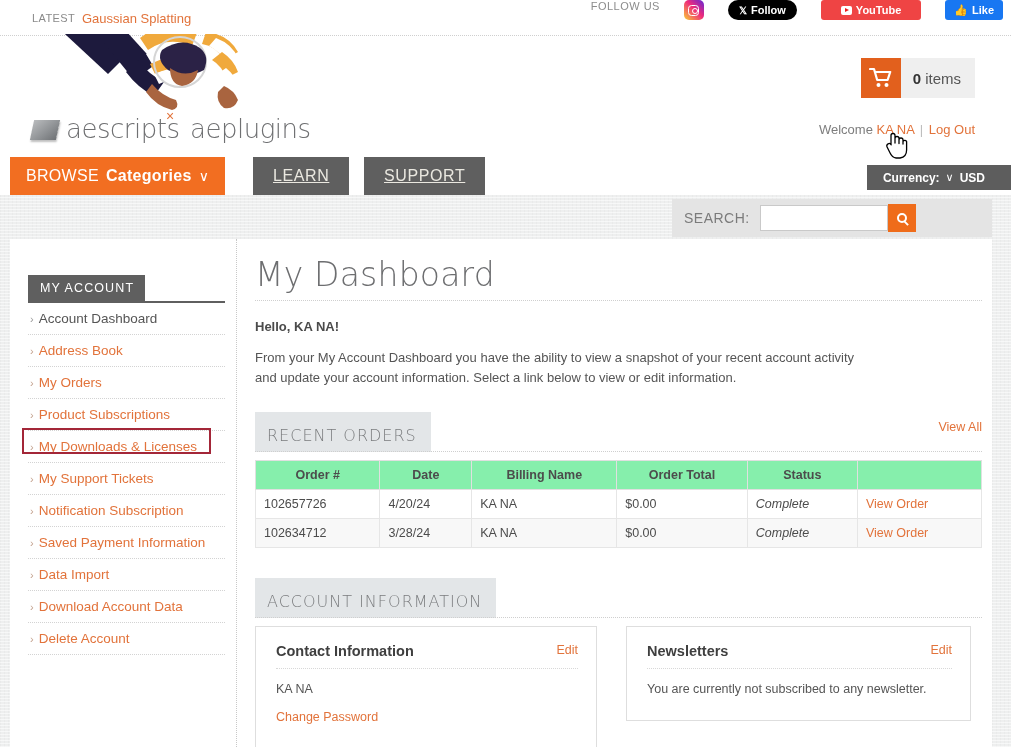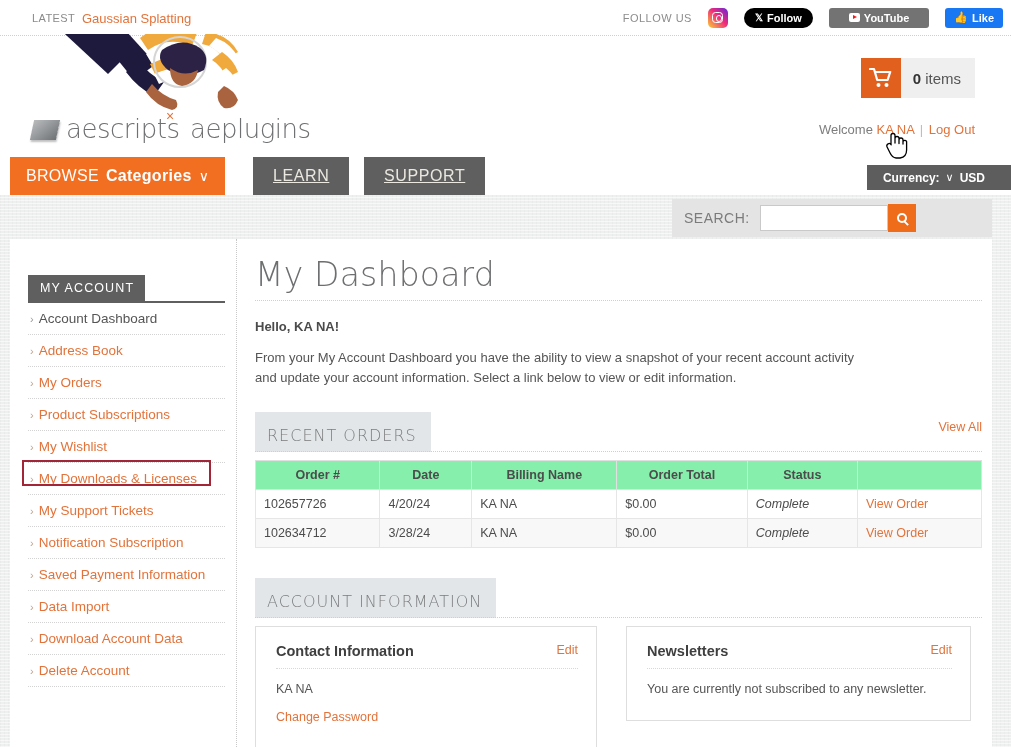--- a/index.html
+++ b/index.html
@@ -22,21 +22,21 @@
   #topbar .latest {
     position:absolute; left:32px; top:12px;
     font-size:11px; letter-spacing:.4px; color:#8a8a8a; text-transform:uppercase;
   }
   #topbar .latest-link {
     position:absolute; left:82px; top:11px;
     font-size:13px; color:#e2733b; text-decoration:none;
   }
   #follow-wrap {
     position:absolute; right:0px; top:0px; height:35px;
-    display:flex; align-items:center; gap:16px;
+    display:flex; align-items:flex-start; gap:24px;
     background:#fff; padding-left:10px; padding-right:8px;
   }
   #follow-wrap .follow-label {
     font-size:11px; color:#8c8c8c; letter-spacing:.5px; text-transform:uppercase;
   }
   .ig-badge {
     width:20px; height:20px; border-radius:5px;
     background:linear-gradient(45deg,#f9ce34,#ee2a7b 55%,#6228d7);
     display:flex; align-items:center; justify-content:center;
   }
@@ -48,21 +48,21 @@
     content:""; position:absolute; left:2.2px; top:2.2px;
     width:4.4px; height:4.4px; border:1.3px solid #fff; border-radius:50%;
   }
   .btn-x {
     background:#000; color:#fff; border-radius:11px; height:20px;
     display:flex; align-items:center; gap:4px; padding:0 11px;
     font-size:11px; font-weight:bold;
   }
   .btn-x .xglyph { font-size:10px; font-weight:bold; }
   .btn-yt {
-    background:#737373; color:#fff; border-radius:3px; height:20px;
+    background:#ef4444; color:#fff; border-radius:3px; height:20px;
     display:flex; align-items:center; gap:4px; padding:0 20px;
     font-size:11px; font-weight:bold;
   }
   .yt-play {
     width:11px; height:9px; background:#fff; border-radius:2px;
     position:relative;
   }
   .yt-play:after {
     content:""; position:absolute; left:4px; top:2px;
     border-left:4px solid #ef1c1c;
@@ -396,23 +396,20 @@
       <span class="chev">›</span><span>Account Dashboard</span>
     </a>
     <a class="side-item" href="#">
       <span class="chev">›</span><span>Address Book</span>
     </a>
     <a class="side-item" href="#">
       <span class="chev">›</span><span>My Orders</span>
     </a>
     <a class="side-item" href="#">
       <span class="chev">›</span><span>Product Subscriptions</span>
-    </a>
-    <a class="side-item" href="#">
-      <span class="chev">›</span><span>My Wishlist</span>
     </a>
     <a class="side-item" href="#">
       <span id="side-highlight"></span>
       <span class="chev">›</span><span>My Downloads &amp; Licenses</span>
     </a>
     <a class="side-item" href="#">
       <span class="chev">›</span><span>My Support Tickets</span>
     </a>
     <a class="side-item" href="#">
       <span class="chev">›</span><span>Notification Subscription</span>

